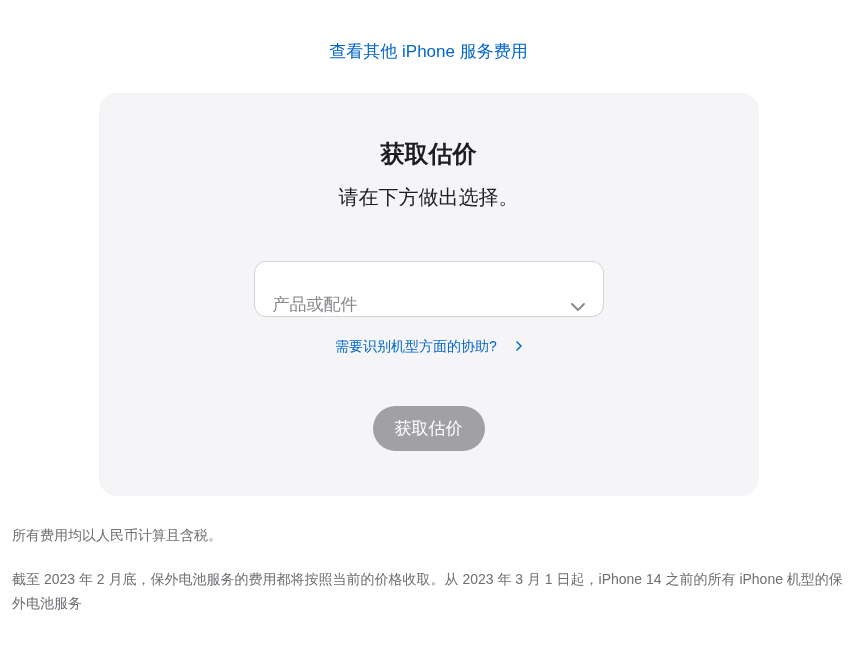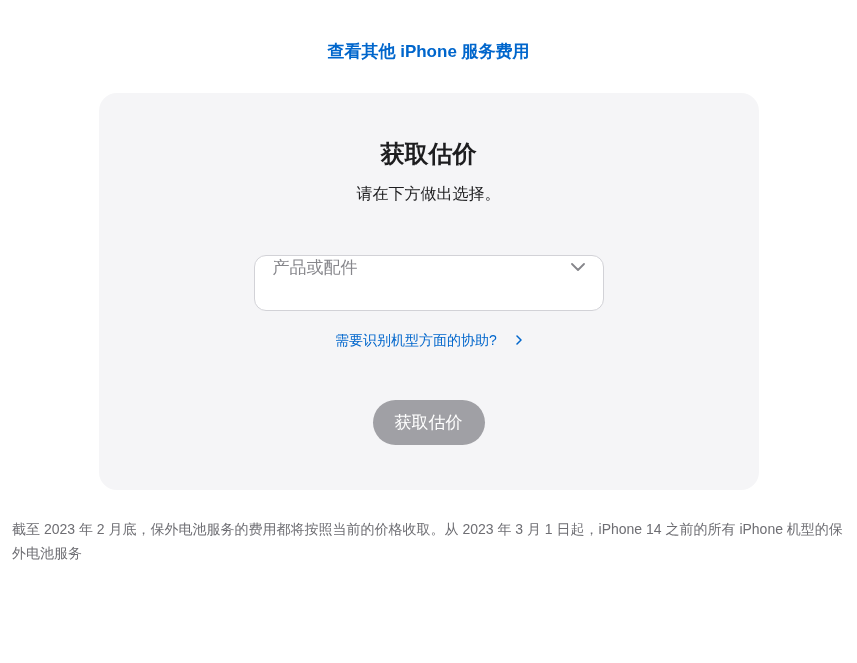--- a/index.html
+++ b/index.html
@@ -15,21 +15,20 @@
       padding: 0;
     }
     .page-container {
       width: 100%;
       padding: 0 10px;
     }
     .top-link {
       text-align: center;
       margin-top: 40px;
       margin-bottom: 30px;
-      font-weight: bold;
     }
     .top-link a {
       color: #0066cc;
       text-decoration: none;
       font-size: 17px;
       cursor: pointer;
     }
     .estimate-card {
       background: #f5f5f7;
       border-radius: 18px;
@@ -38,41 +37,41 @@
       padding: 45px 40px 45px 40px;
       text-align: center;
     }
     .card-title {
       font-size: 24px;
       font-weight: 600;
       color: #1d1d1f;
       margin-bottom: 14px;
     }
     .card-subtitle {
-      font-size: 16px;
+      font-size: 20px;
       color: #1d1d1f;
       margin-bottom: 50px;
     }
     .select-wrapper {
       position: relative;
       width: 350px;
       margin: 0 auto 20px auto;
     }
     .custom-select {
       width: 100%;
       height: 56px;
       background: #ffffff;
       border: 1px solid #d2d2d7;
       border-radius: 12px;
       padding: 0 18px;
       font-size: 17px;
       color: #86868b;
       cursor: pointer;
       display: flex;
-      align-items: flex-start;
+      align-items: flex-end;
       justify-content: space-between;
       text-align: left;
     }
     .chevron {
       color: #86868b;
     }
     .help-link {
       margin-top: 12px;
       margin-bottom: 50px;
     }
@@ -141,18 +140,19 @@
             <path d="M1 1L5 5L1 9" stroke="#0066cc" stroke-width="1.5" stroke-linecap="round" stroke-linejoin="round"></path>
           </svg>
         </span>
       </a>
     </div>
 
     <button class="submit-button">获取估价</button>
   </div>
 
   <div class="footnotes">
+    <p class="footnote-line">所有费用均以人民币计算且含税。</p>
     <p class="footnote-line">
       <span>截至 2023 年 2 月底，保外电池服务的费用都将按照当前的价格收取。从 2023 年 3 月 1 日起，iPhone 14 之前的所有 iPhone 机型的保外电池服务</span>
     </p>
   </div>
 
 </div>
 
 </body></html>

